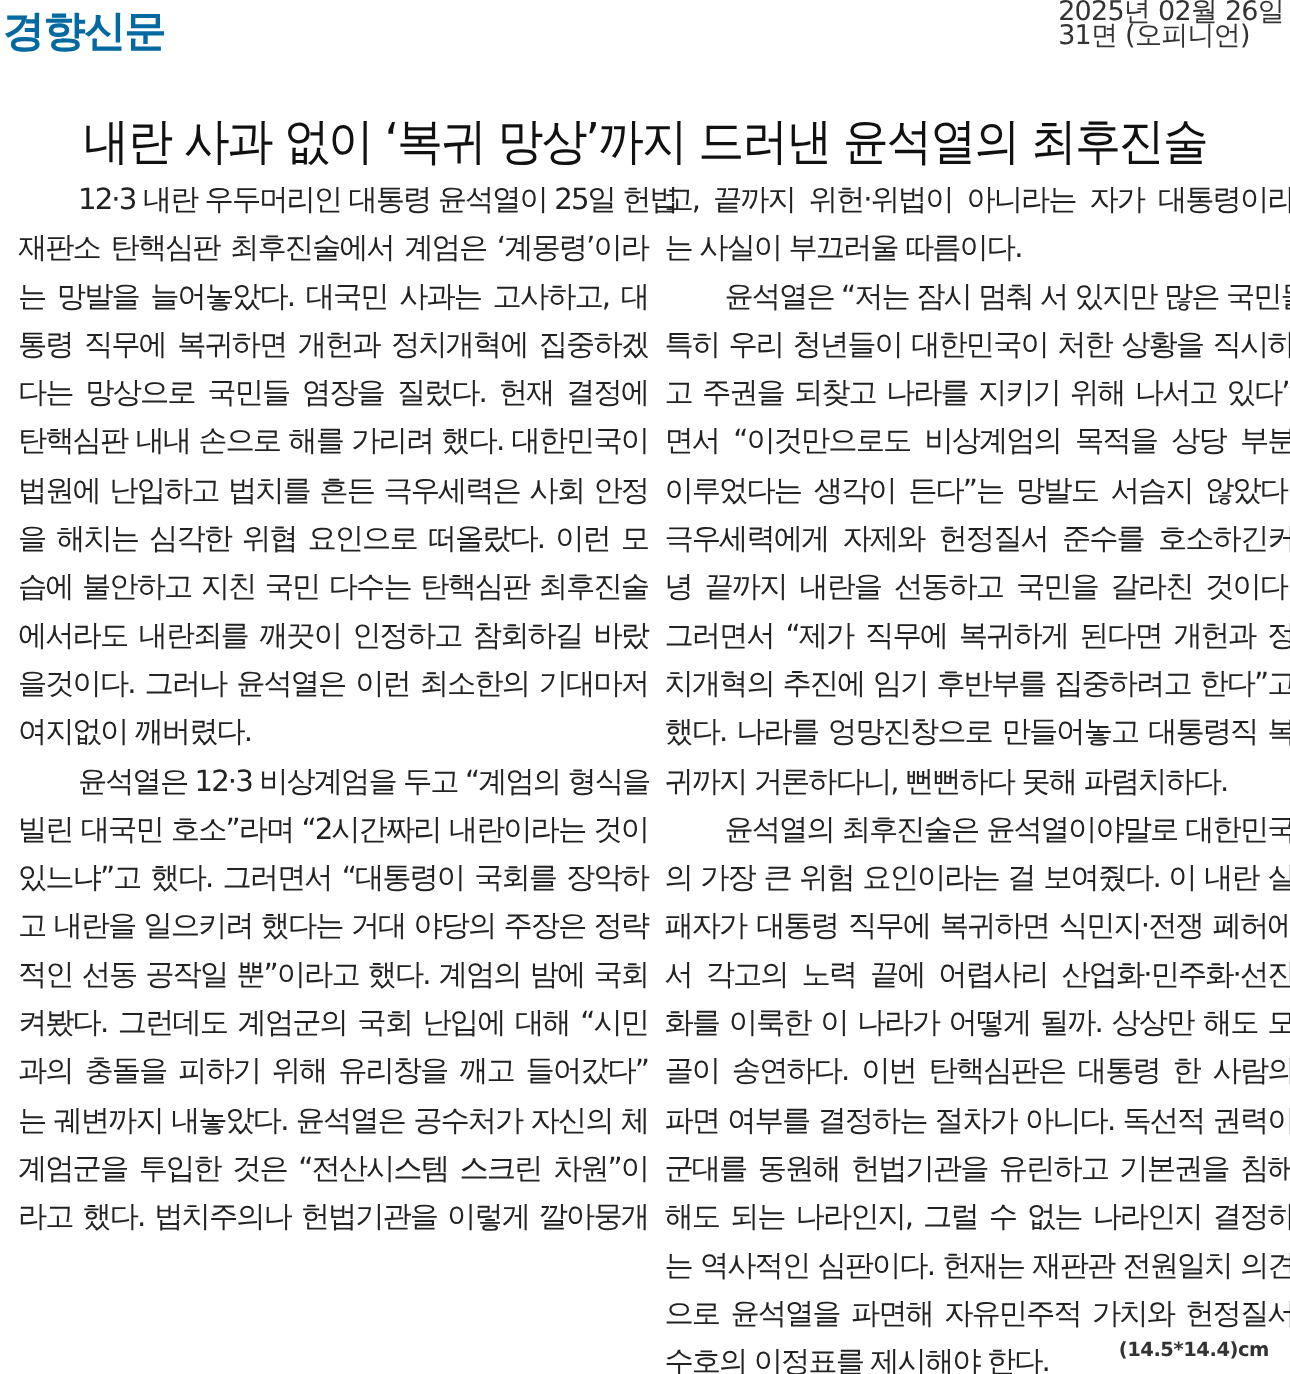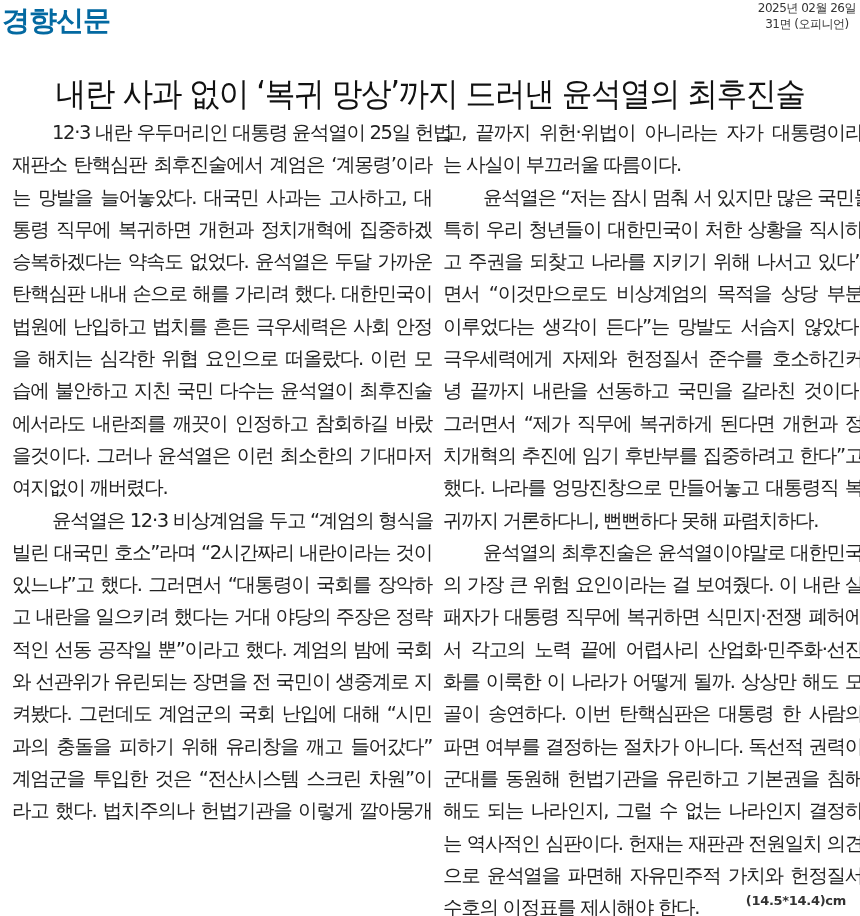--- a/index.html
+++ b/index.html
@@ -7,22 +7,22 @@
     width: 860px; height: 916px; position: relative; overflow: hidden;
     font-family: "DejaVu Sans", "Liberation Sans", sans-serif;
     color: #1e1e1e;
   }
   .masthead {
     position: absolute; left: 2px; top: 2px;
     font-size: 28px; font-weight: bold; letter-spacing: -1px;
     color: #0369a1;
   }
   .meta {
-    position: absolute; right: 4px; top: 0px; text-align: center;
-    font-size: 12px; line-height: 16px; color: #333; letter-spacing: -0.5px; margin-left: 46px;
+    position: absolute; right: 4px; top: 0px; text-align: left;
+    font-size: 18px; line-height: 16px; color: #333; letter-spacing: -0.5px; margin-left: 46px;
   }
   .headline {
     position: absolute; left: 0; width: 860px; top: 50px;
     text-align: center; font-size: 33px; line-height: 44px;
     color: #111; letter-spacing: -1.5px; font-weight: normal;
     transform: scaleX(0.93); transform-origin: center;
   }
   .col {
     position: absolute; top: 117px; width: 420px;
     font-size: 19.5px; line-height: 32.3px; letter-spacing: -1.3px;
@@ -48,36 +48,36 @@
   <div>31면 (오피니언)</div>
 </div>
 
 <h1 class="headline">내란 사과 없이 ‘복귀 망상’까지 드러낸 윤석열의 최후진술</h1>
 
 <div class="col left" id="col-left">
     <span class="line indent">12·3 내란 우두머리인 대통령 윤석열이 25일 헌법</span>
     <span class="line">재판소 탄핵심판 최후진술에서 계엄은 ‘계몽령’이라</span>
     <span class="line">는 망발을 늘어놓았다. 대국민 사과는 고사하고, 대</span>
     <span class="line">통령 직무에 복귀하면 개헌과 정치개혁에 집중하겠</span>
-    <span class="line">승복하겠다는 약속도 없었다. 윤석열은 두달 가까운</span>
+    <span class="line">다는 망상으로 국민들 염장을 질렀다. 헌재 결정에</span>
     <span class="line">탄핵심판 내내 손으로 해를 가리려 했다. 대한민국이</span>
     <span class="line">법원에 난입하고 법치를 흔든 극우세력은 사회 안정</span>
     <span class="line">을 해치는 심각한 위협 요인으로 떠올랐다. 이런 모</span>
-    <span class="line">습에 불안하고 지친 국민 다수는 윤석열이 최후진술</span>
+    <span class="line">습에 불안하고 지친 국민 다수는 탄핵심판 최후진술</span>
     <span class="line">에서라도 내란죄를 깨끗이 인정하고 참회하길 바랐</span>
     <span class="line">을것이다. 그러나 윤석열은 이런 최소한의 기대마저</span>
     <span class="line last">여지없이 깨버렸다.</span>
     <span class="line indent">윤석열은 12·3 비상계엄을 두고 “계엄의 형식을</span>
     <span class="line">빌린 대국민 호소”라며 “2시간짜리 내란이라는 것이</span>
     <span class="line">있느냐”고 했다. 그러면서 “대통령이 국회를 장악하</span>
     <span class="line">고 내란을 일으키려 했다는 거대 야당의 주장은 정략</span>
     <span class="line">적인 선동 공작일 뿐”이라고 했다. 계엄의 밤에 국회</span>
-    <span class="line">와 선관위가 유린되는 장면을 전 국민이 생중계로 지</span>
     <span class="line">켜봤다. 그런데도 계엄군의 국회 난입에 대해 “시민</span>
     <span class="line">과의 충돌을 피하기 위해 유리창을 깨고 들어갔다”</span>
+    <span class="line">는 궤변까지 내놓았다. 윤석열은 공수처가 자신의 체</span>
     <span class="line">계엄군을 투입한 것은 “전산시스템 스크린 차원”이</span>
     <span class="line">라고 했다. 법치주의나 헌법기관을 이렇게 깔아뭉개</span>
   </div>
 <div class="col right" id="col-right">
     <span class="line">고, 끝까지 위헌·위법이 아니라는 자가 대통령이라</span>
     <span class="line last">는 사실이 부끄러울 따름이다.</span>
     <span class="line indent">윤석열은 “저는 잠시 멈춰 서 있지만 많은 국민들,</span>
     <span class="line">특히 우리 청년들이 대한민국이 처한 상황을 직시하</span>
     <span class="line">고 주권을 되찾고 나라를 지키기 위해 나서고 있다”</span>
     <span class="line">면서 “이것만으로도 비상계엄의 목적을 상당 부분</span>

